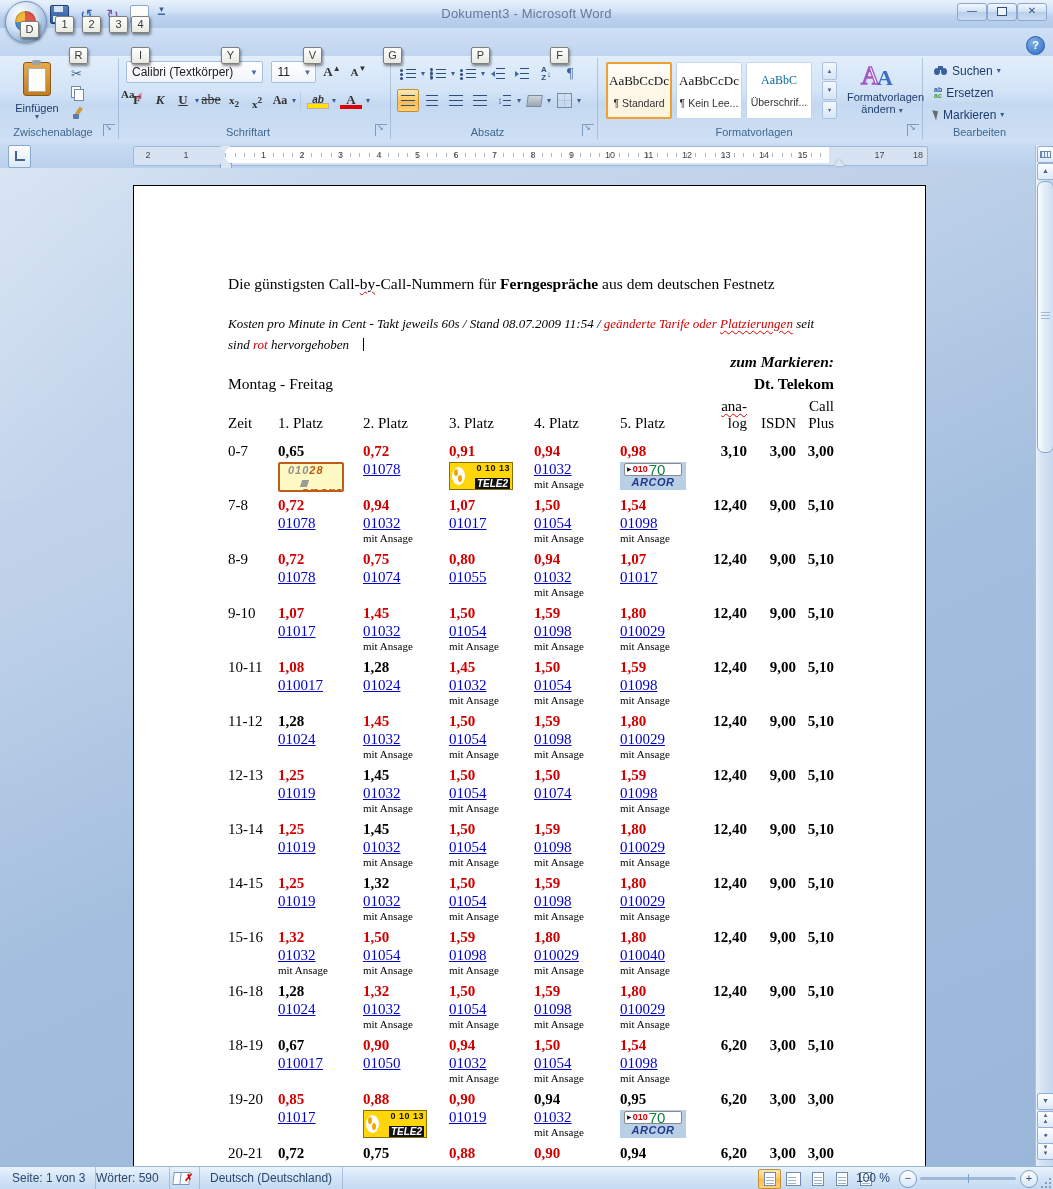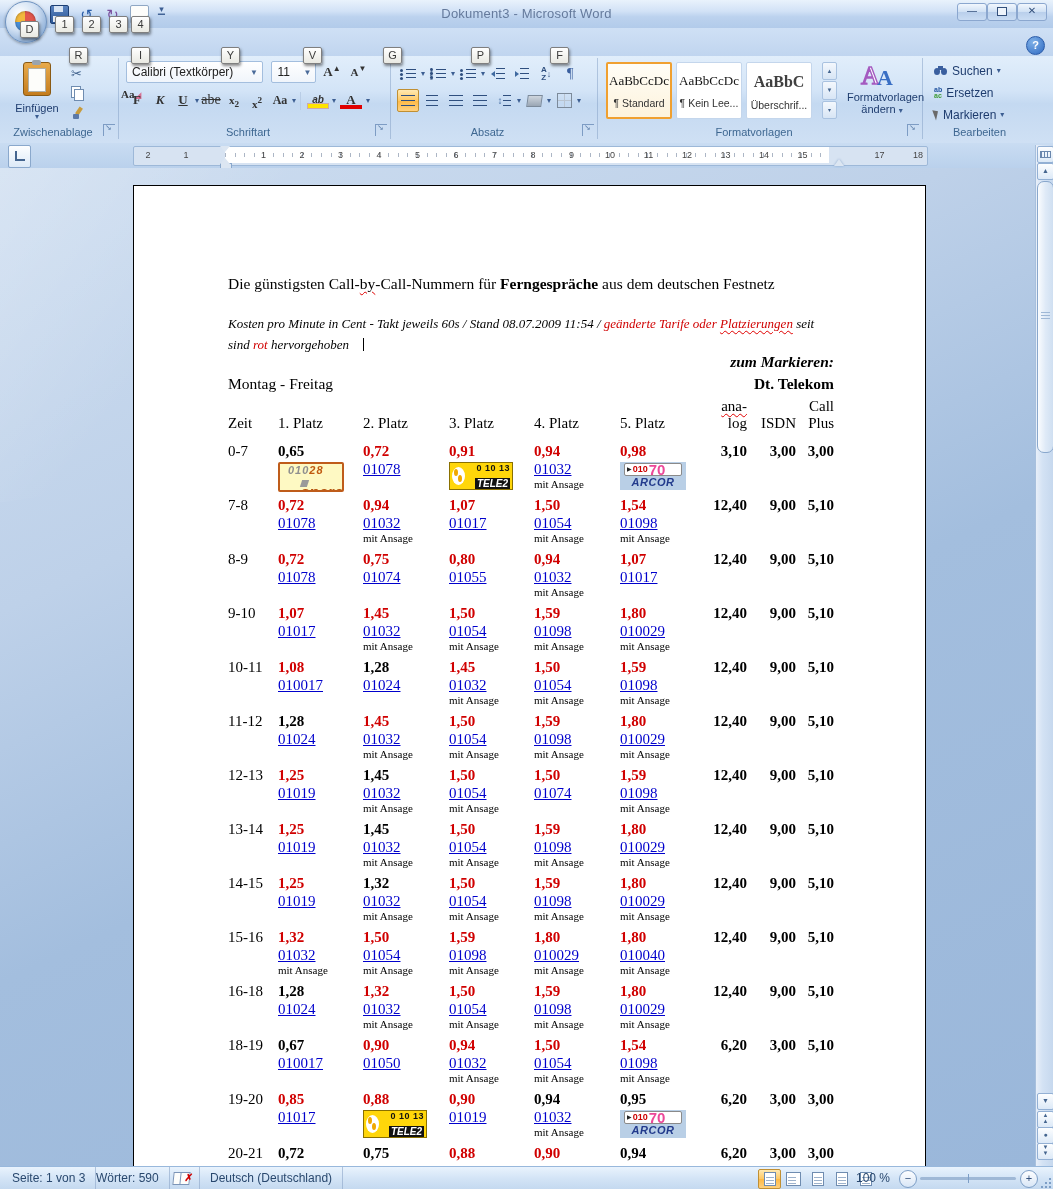--- a/index.html
+++ b/index.html
@@ -129,21 +129,21 @@
     background:linear-gradient(to right,transparent 48%,#b9c4d1 48% 52%,transparent 52%),
                linear-gradient(to bottom,transparent 48%,#b9c4d1 48% 52%,transparent 52%);}
 
   
   #g-styles{left:600px;width:322px;}
   #style-cards{position:absolute;left:6px;top:4px;display:flex;gap:4px;}
   .stylecard{width:66px;height:57px;background:#fff;border:1px solid #c4d6ec;border-radius:2px;
     text-align:center;overflow:hidden;padding-top:10px;box-sizing:border-box;}
   .stylecard.selected{border:2px solid #f0a030;background:linear-gradient(#fffdf6,#fdf3dd);padding-top:9px;}
   .st-preview{font-family:"Liberation Serif",serif;font-size:13px;color:#111;white-space:nowrap;}
-  .st-preview.head{font-weight:bold;font-size:16px;color:#404040;}
+  .st-preview.head{font-weight:normal;font-size:12px;color:#0369a1;}
   .st-label{font-size:10.5px;color:#333;margin-top:8px;white-space:nowrap;}
   #style-scroll{position:absolute;left:222px;top:4px;width:15px;height:57px;display:flex;flex-direction:column;gap:1px;}
   .ss-btn{flex:1;background:linear-gradient(#f4f8fd,#d7e5f5);border:1px solid #a9c2e0;border-radius:2px;
     font-size:6px;color:#44658f;text-align:center;line-height:16px;}
   #change-styles{position:absolute;left:246px;top:4px;width:70px;height:66px;text-align:center;border:1px solid transparent;border-radius:3px;}
   .ic-AA{position:relative;height:28px;}
   .ic-AA .a1{position:absolute;left:14px;top:0;font-family:"Liberation Serif",serif;font-size:26px;line-height:26px;color:#fff;
     -webkit-text-stroke:1.4px #a45ac0;}
   .ic-AA .a2{position:absolute;left:30px;top:4px;font-family:"Liberation Serif",serif;font-size:22px;line-height:22px;color:#3a6fc4;font-weight:bold;}
   .cs-label{font-size:11px;color:#1e3c6e;line-height:12px;}
@@ -221,21 +221,21 @@
   .t2-feet::before,.t2-feet::after{content:"";position:absolute;width:4px;height:7px;background:#f0a800;border-radius:50%;}
   .t2-feet::before{left:2px;top:2px;}.t2-feet::after{left:6px;top:8px;}
   .t2-right{flex:1;text-align:right;padding-right:2px;}
   .t2-num{font-size:9px;font-weight:bold;color:#111;line-height:10px;letter-spacing:.5px;}
   .t2-name{display:inline-block;background:#111;color:#fff;font-style:italic;font-weight:bold;font-size:10px;line-height:12px;padding:0 2px;}
   .logo-arcor{width:66px;height:28px;background:#b9cfe6;text-align:center;font-family:"Liberation Sans",sans-serif;padding-top:1px;box-sizing:border-box;}
   .ar-pill{width:58px;height:13px;margin:0 auto;background:#fff;border:1px solid #8a8a8a;border-radius:2px;
     display:flex;align-items:center;justify-content:flex-start;padding-left:2px;box-sizing:border-box;}
   .ar-arrow{font-size:6px;color:#222;}
   .ar-010{font-size:9px;font-weight:bold;color:#cc0000;margin-left:1px;}
-  .ar-70{font-size:15px;line-height:12px;font-weight:bold;color:#ec4899;margin-left:1px;}
+  .ar-70{font-size:15px;line-height:12px;font-weight:normal;color:#15803d;margin-left:1px;}
   .ar-name{font-size:11px;line-height:12px;font-weight:bold;font-style:italic;color:#223a8c;letter-spacing:.5px;}
 
   
   #vscroll{position:absolute;right:0;top:145px;width:17px;height:1021px;
     background:linear-gradient(to right,#e8eff9,#d3e2f4 40%,#c6d8ee);border-left:1px solid #a8c0dd;}
   .sc-btn{position:absolute;left:1px;width:15px;height:15px;background:linear-gradient(#fdfeff,#dce9f7);
     border:1px solid #93b0d4;border-radius:2px;font-size:7px;color:#44658f;text-align:center;line-height:14px;}
   #sc-ruler-toggle{top:1px;}
   #sc-ruler-toggle::after{content:"";position:absolute;left:2px;top:4px;width:9px;height:5px;border:1px solid #6a87ad;
     background:repeating-linear-gradient(to right,#6a87ad 0 1px,transparent 1px 3px);}

